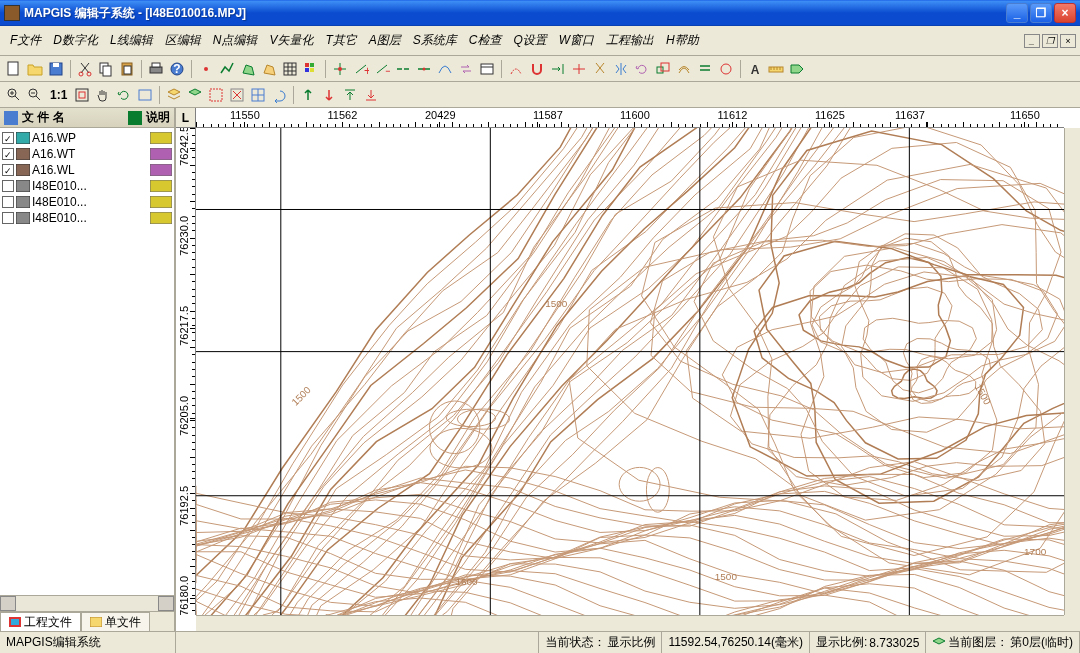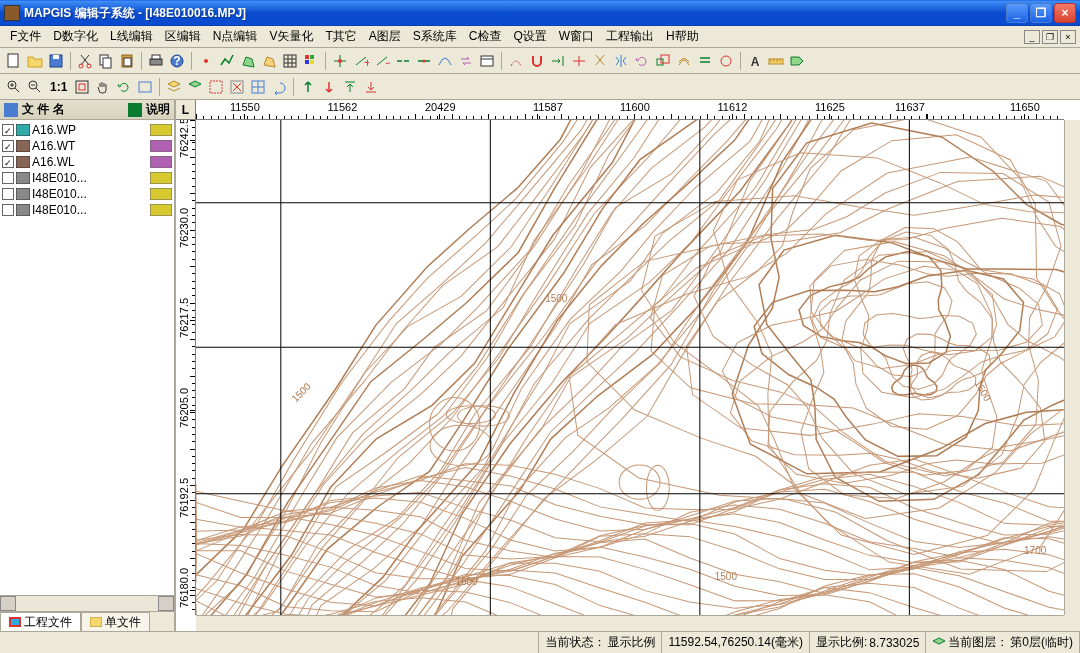--- a/index.html
+++ b/index.html
@@ -7,21 +7,21 @@
 
 
 .titlebar { height: 26px; background: linear-gradient(#1b61e6, #3d8df5 5%, #0a4bcf 50%, #0a4bcf 95%, #083a9f); display: flex; align-items: center; padding: 0 4px; color: #fff; }
 .titlebar .app-icon { width: 16px; height: 16px; background: #8b5a2b; border: 1px solid #333; margin-right: 4px; }
 .titlebar .title-text { flex: 1; font-weight: bold; text-shadow: 1px 1px 1px rgba(0,0,0,.3); }
 .win-btns { display: flex; gap: 2px; }
 .win-btn { width: 22px; height: 20px; background: linear-gradient(#5a9bf9,#1b61e6); border: 1px solid #4a7cd0; border-radius: 3px; color: #fff; display: flex; align-items: center; justify-content: center; font-weight: bold; cursor: pointer; font-family: Arial; }
 .win-btn.close { background: linear-gradient(#f57a6a,#d9432e); border-color: #b33; }
 
 
-.menubar { height: 22px; background: #ece9d8; display: flex; align-items: center; padding: 0 4px; border-bottom: 1px solid #aca899; }
+.menubar { height: 30px; background: #ece9d8; display: flex; align-items: center; padding: 0 4px; border-bottom: 1px solid #aca899; font-style: italic; }
 .menubar .menu-item { padding: 2px 6px; cursor: pointer; color: #000; }
 .menubar .mdi-btns { margin-left: auto; display: flex; gap: 2px; }
 .menubar .mdi-btn { width: 16px; height: 14px; background: #ece9d8; border: 1px solid #888; cursor: pointer; display: flex; align-items: center; justify-content: center; font-size: 9px; }
 
 
 .toolbar-row { height: 26px; background: #ece9d8; display: flex; align-items: center; padding: 1px 4px; border-bottom: 1px solid #aca899; gap: 1px; }
 .toolbar-row .sep { width: 1px; height: 18px; background: #aca899; margin: 0 3px; }
 .tbbtn { width: 20px; height: 20px; border: 1px solid transparent; display: flex; align-items: center; justify-content: center; cursor: pointer; font-size: 13px; }
 .tbbtn svg { display: block; }
 
@@ -832,20 +832,23 @@
         <text class="contour-label" x="830" y="430">1700</text>
       </svg>
     </div>
     <div class="scroll-v"></div>
     <div class="scroll-h"></div>
     <div class="scroll-corner"></div>
   </div>
 </div>
 
 <div class="statusbar">
+  <div class="status-cell" style="width:176px;">
+    <span>MAPGIS编辑系统</span>
+  </div>
   <div class="status-cell flex"></div>
   <div class="status-cell">
     <span>当前状态：</span>
     <span>显示比例</span>
   </div>
   <div class="status-cell">
     <span>11592.54,76250.14(毫米)</span>
   </div>
   <div class="status-cell">
     <span>显示比例:</span>

